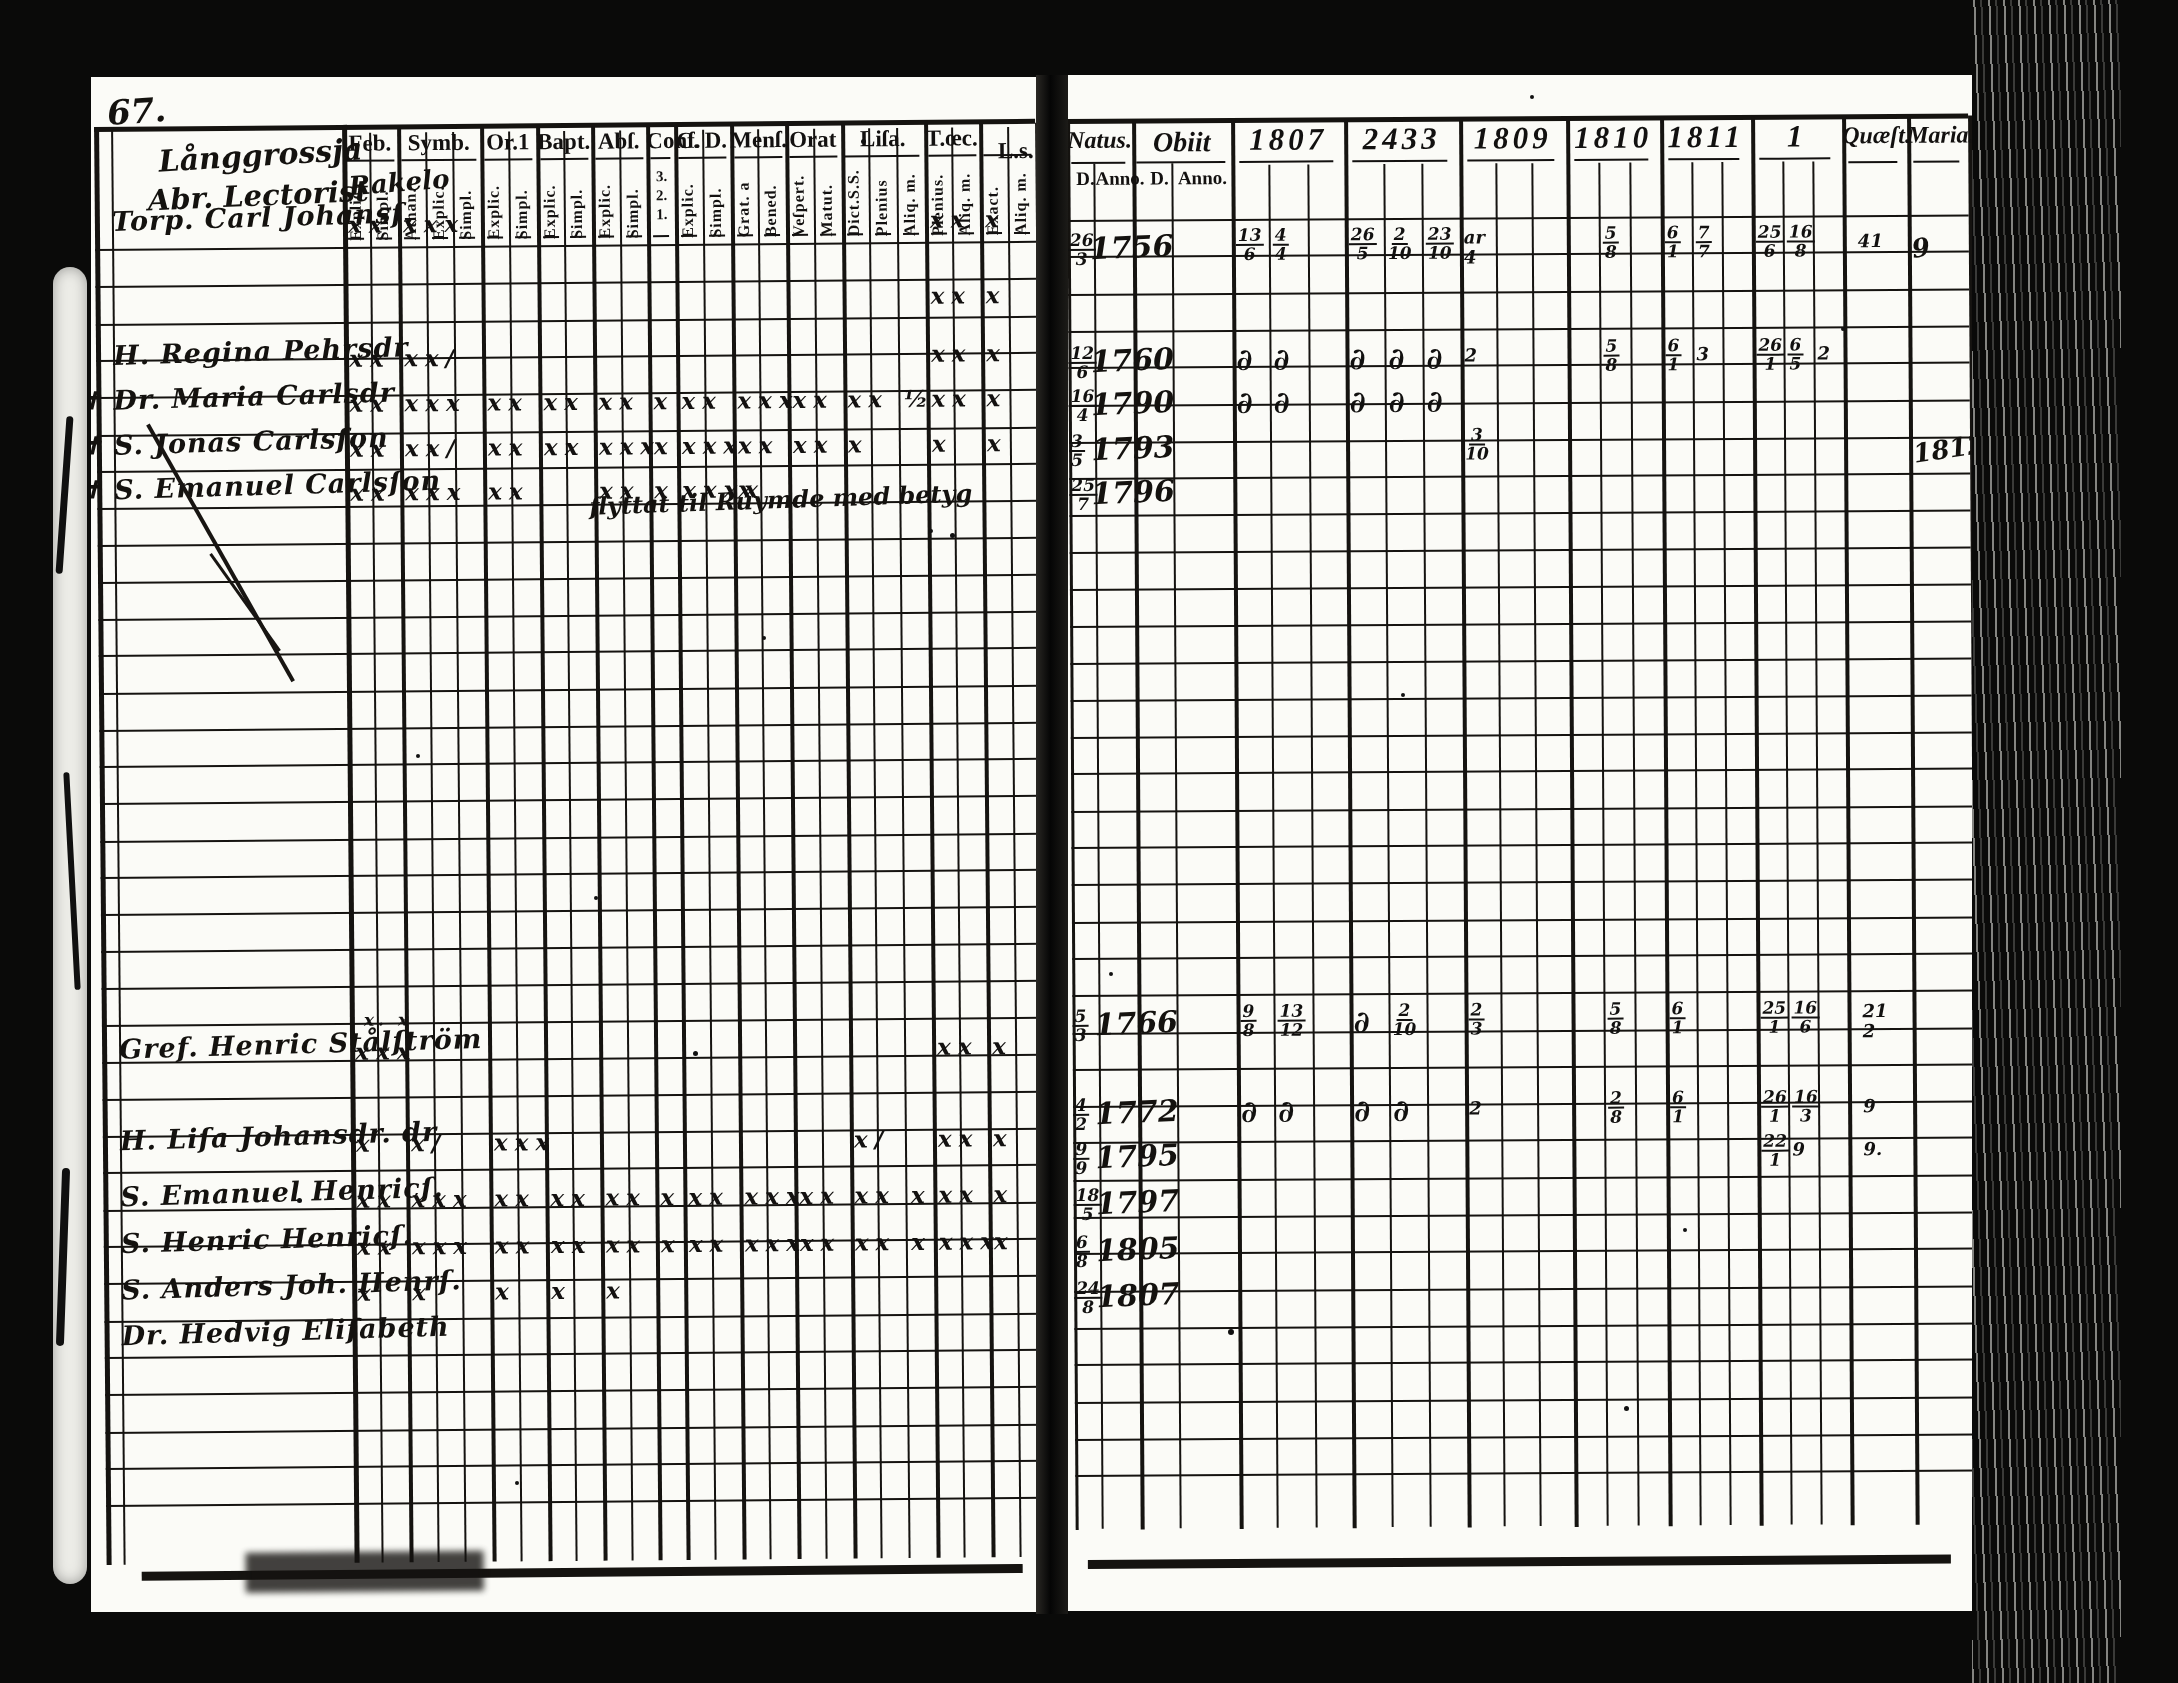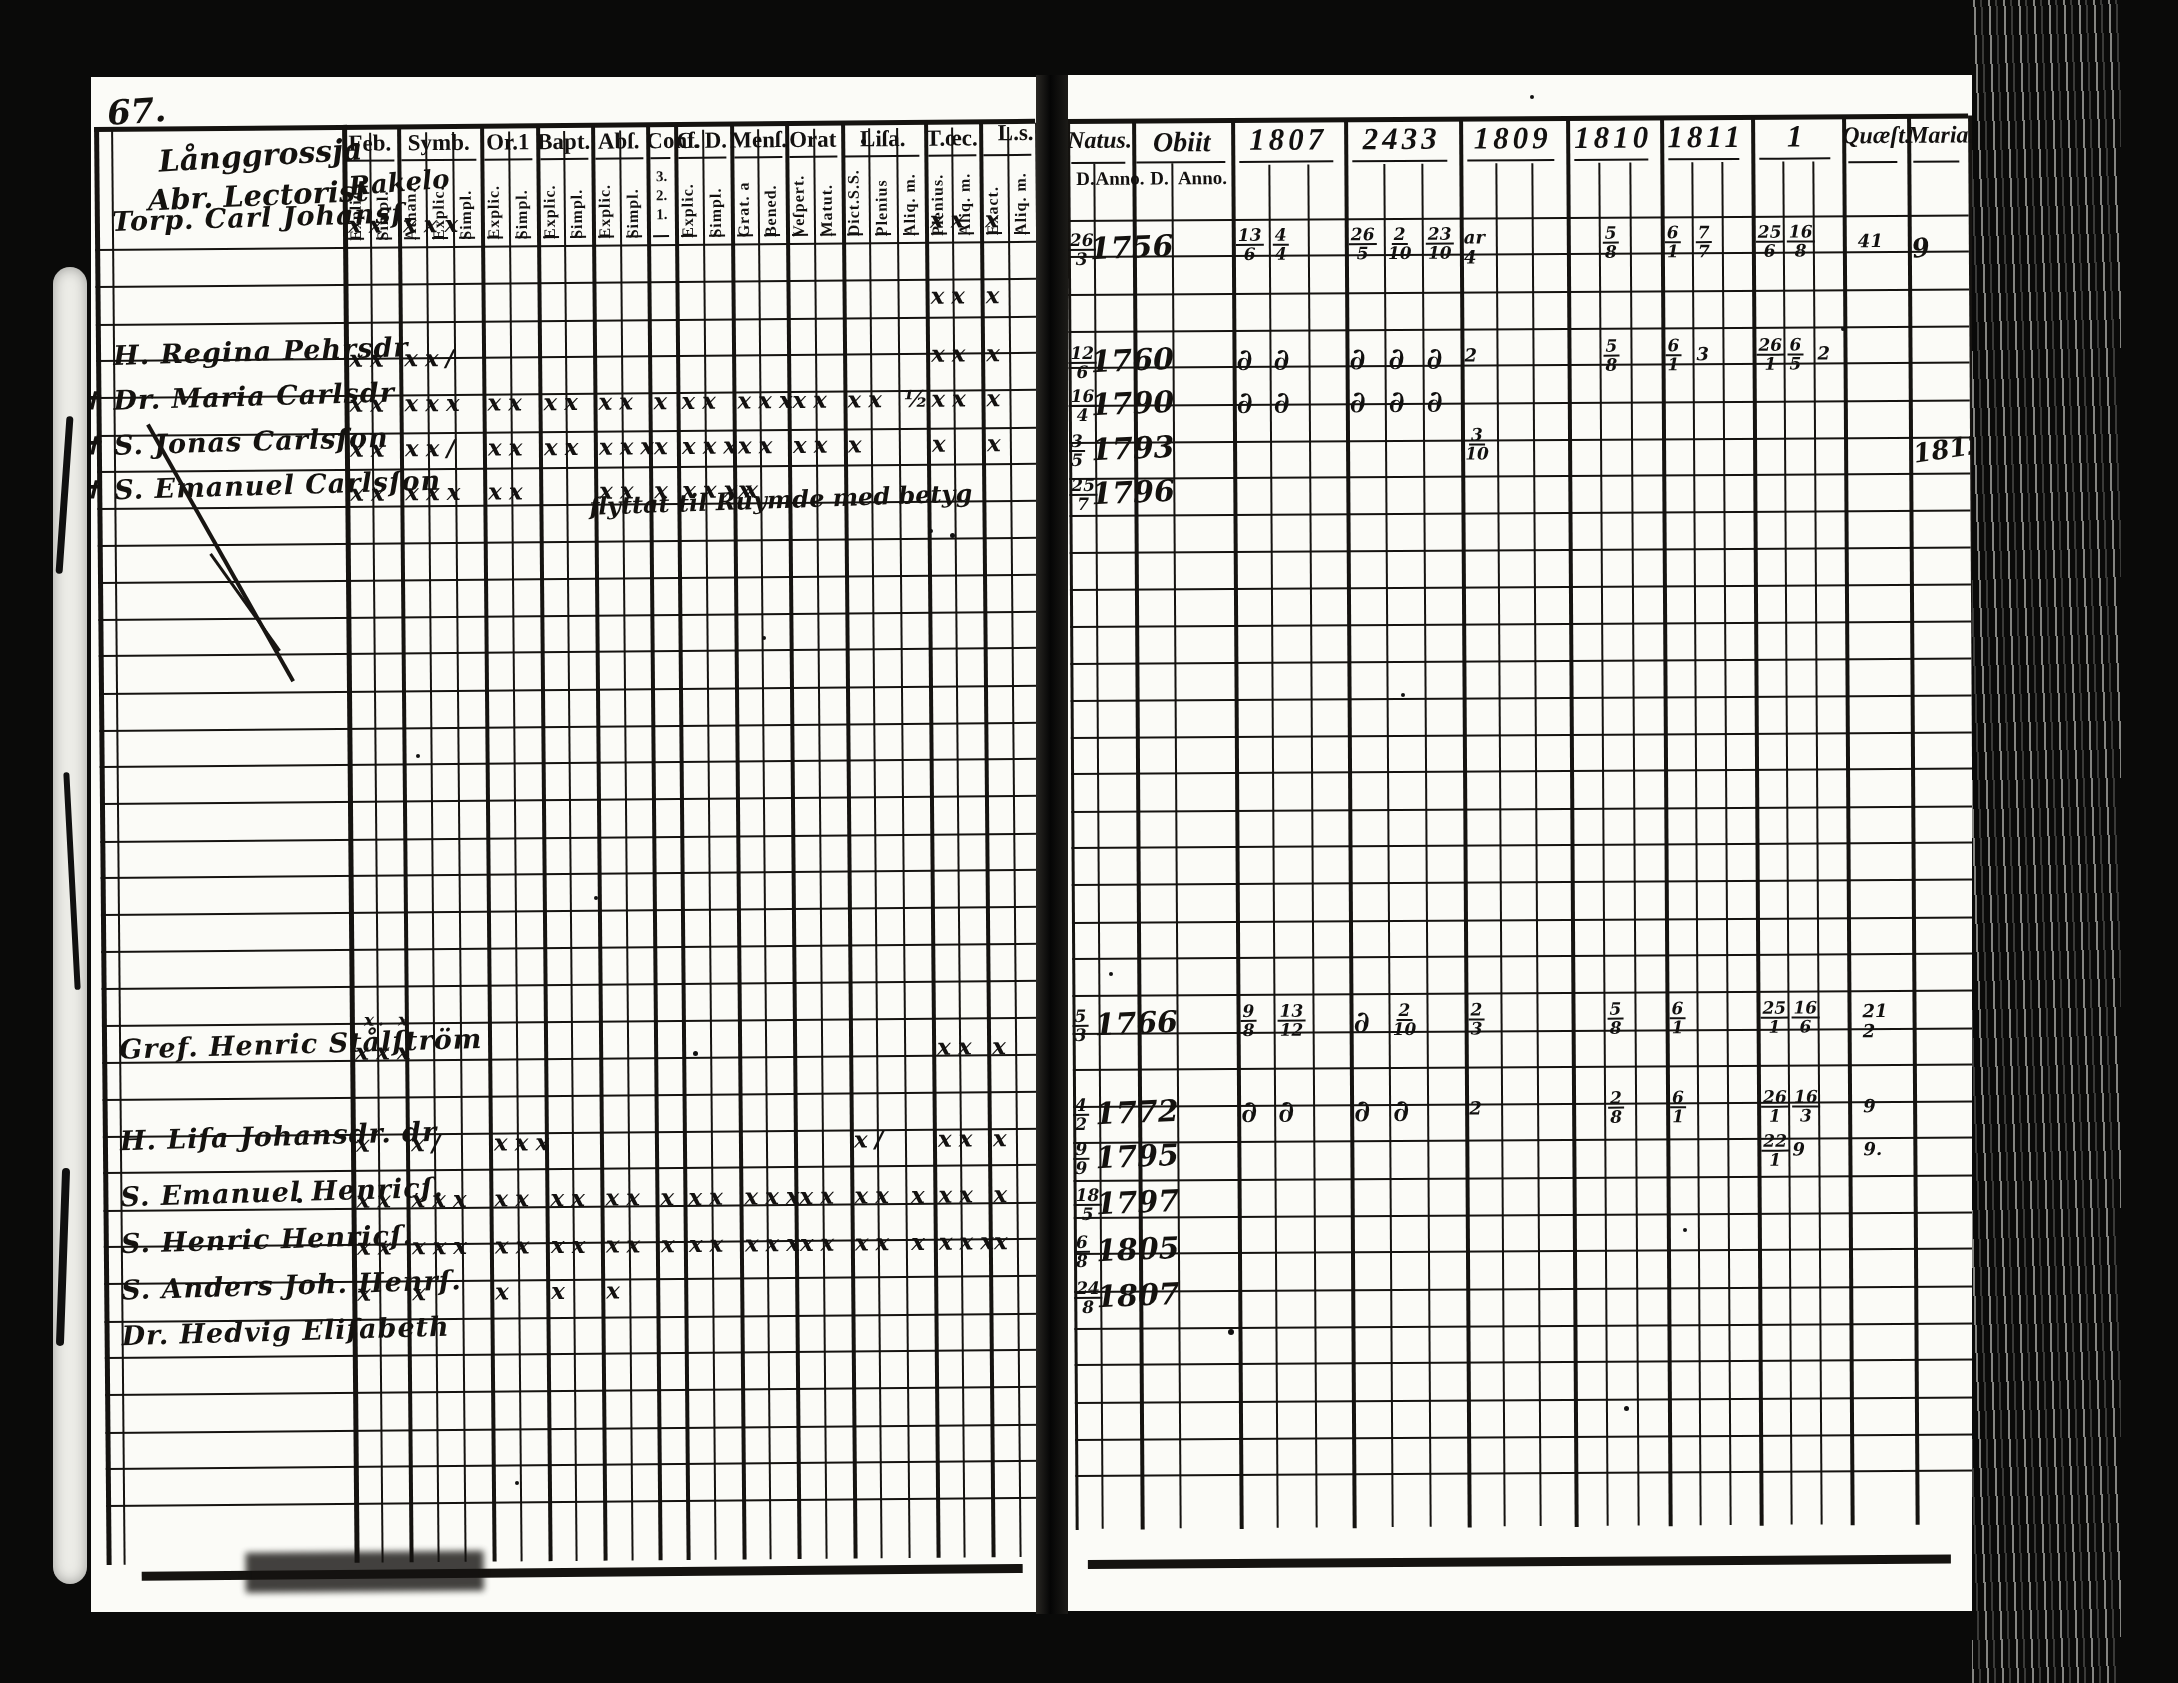--- a/index.html
+++ b/index.html
@@ -145,21 +145,21 @@
       <div class="vline" style="left: 951px; top: 135px; width: 2px; height: 1430px;"></div>
       <div class="vline" style="left: 979px; top: 131px; width: 4px; height: 1434px;"></div>
       <div class="hdr-group" style="left: 924px; top: 133px; width: 55px;">T.œc.</div>
       <div class="dash" style="left: 928px; top: 162px; width: 48px;"></div>
       <div class="sublabel" style="left: 928px; top: 168px; height: 75px;">Plenius.</div>
       <div class="dash" style="left: 930px; top: 240px; width: 16px;"></div>
       <div class="sublabel" style="left: 955px; top: 168px; height: 75px;">Aliq. m.</div>
       <div class="dash" style="left: 957px; top: 240px; width: 16px;"></div>
       <div class="vline" style="left: 1007px; top: 135px; width: 2px; height: 1430px;"></div>
       <div class="vline" style="left: 1035px; top: 131px; width: 4px; height: 1434px;"></div>
-      <div class="hdr-group" style="left: 979px; top: 128px; width: 73px;">L.s.</div>
+      <div class="hdr-group" style="left: 979px; top: 146px; width: 73px;">L.s.</div>
       <div class="dash" style="left: 983px; top: 162px; width: 48px;"></div>
       <div class="sublabel" style="left: 983px; top: 168px; height: 75px;">Exact.</div>
       <div class="dash" style="left: 985px; top: 240px; width: 16px;"></div>
       <div class="sublabel" style="left: 1011px; top: 168px; height: 75px;">Aliq. m.</div>
       <div class="dash" style="left: 1013px; top: 240px; width: 16px;"></div>
       <div class="hline" style="left: 94px; top: 249px; width: 941px; height: 2px;"></div>
       <div class="hline" style="left: 94px; top: 286px; width: 941px; height: 2px;"></div>
       <div class="hline" style="left: 94px; top: 324px; width: 941px; height: 2px;"></div>
       <div class="hline" style="left: 94px; top: 360px; width: 941px; height: 2px;"></div>
       <div class="hline" style="left: 94px; top: 397px; width: 941px; height: 2px;"></div>

